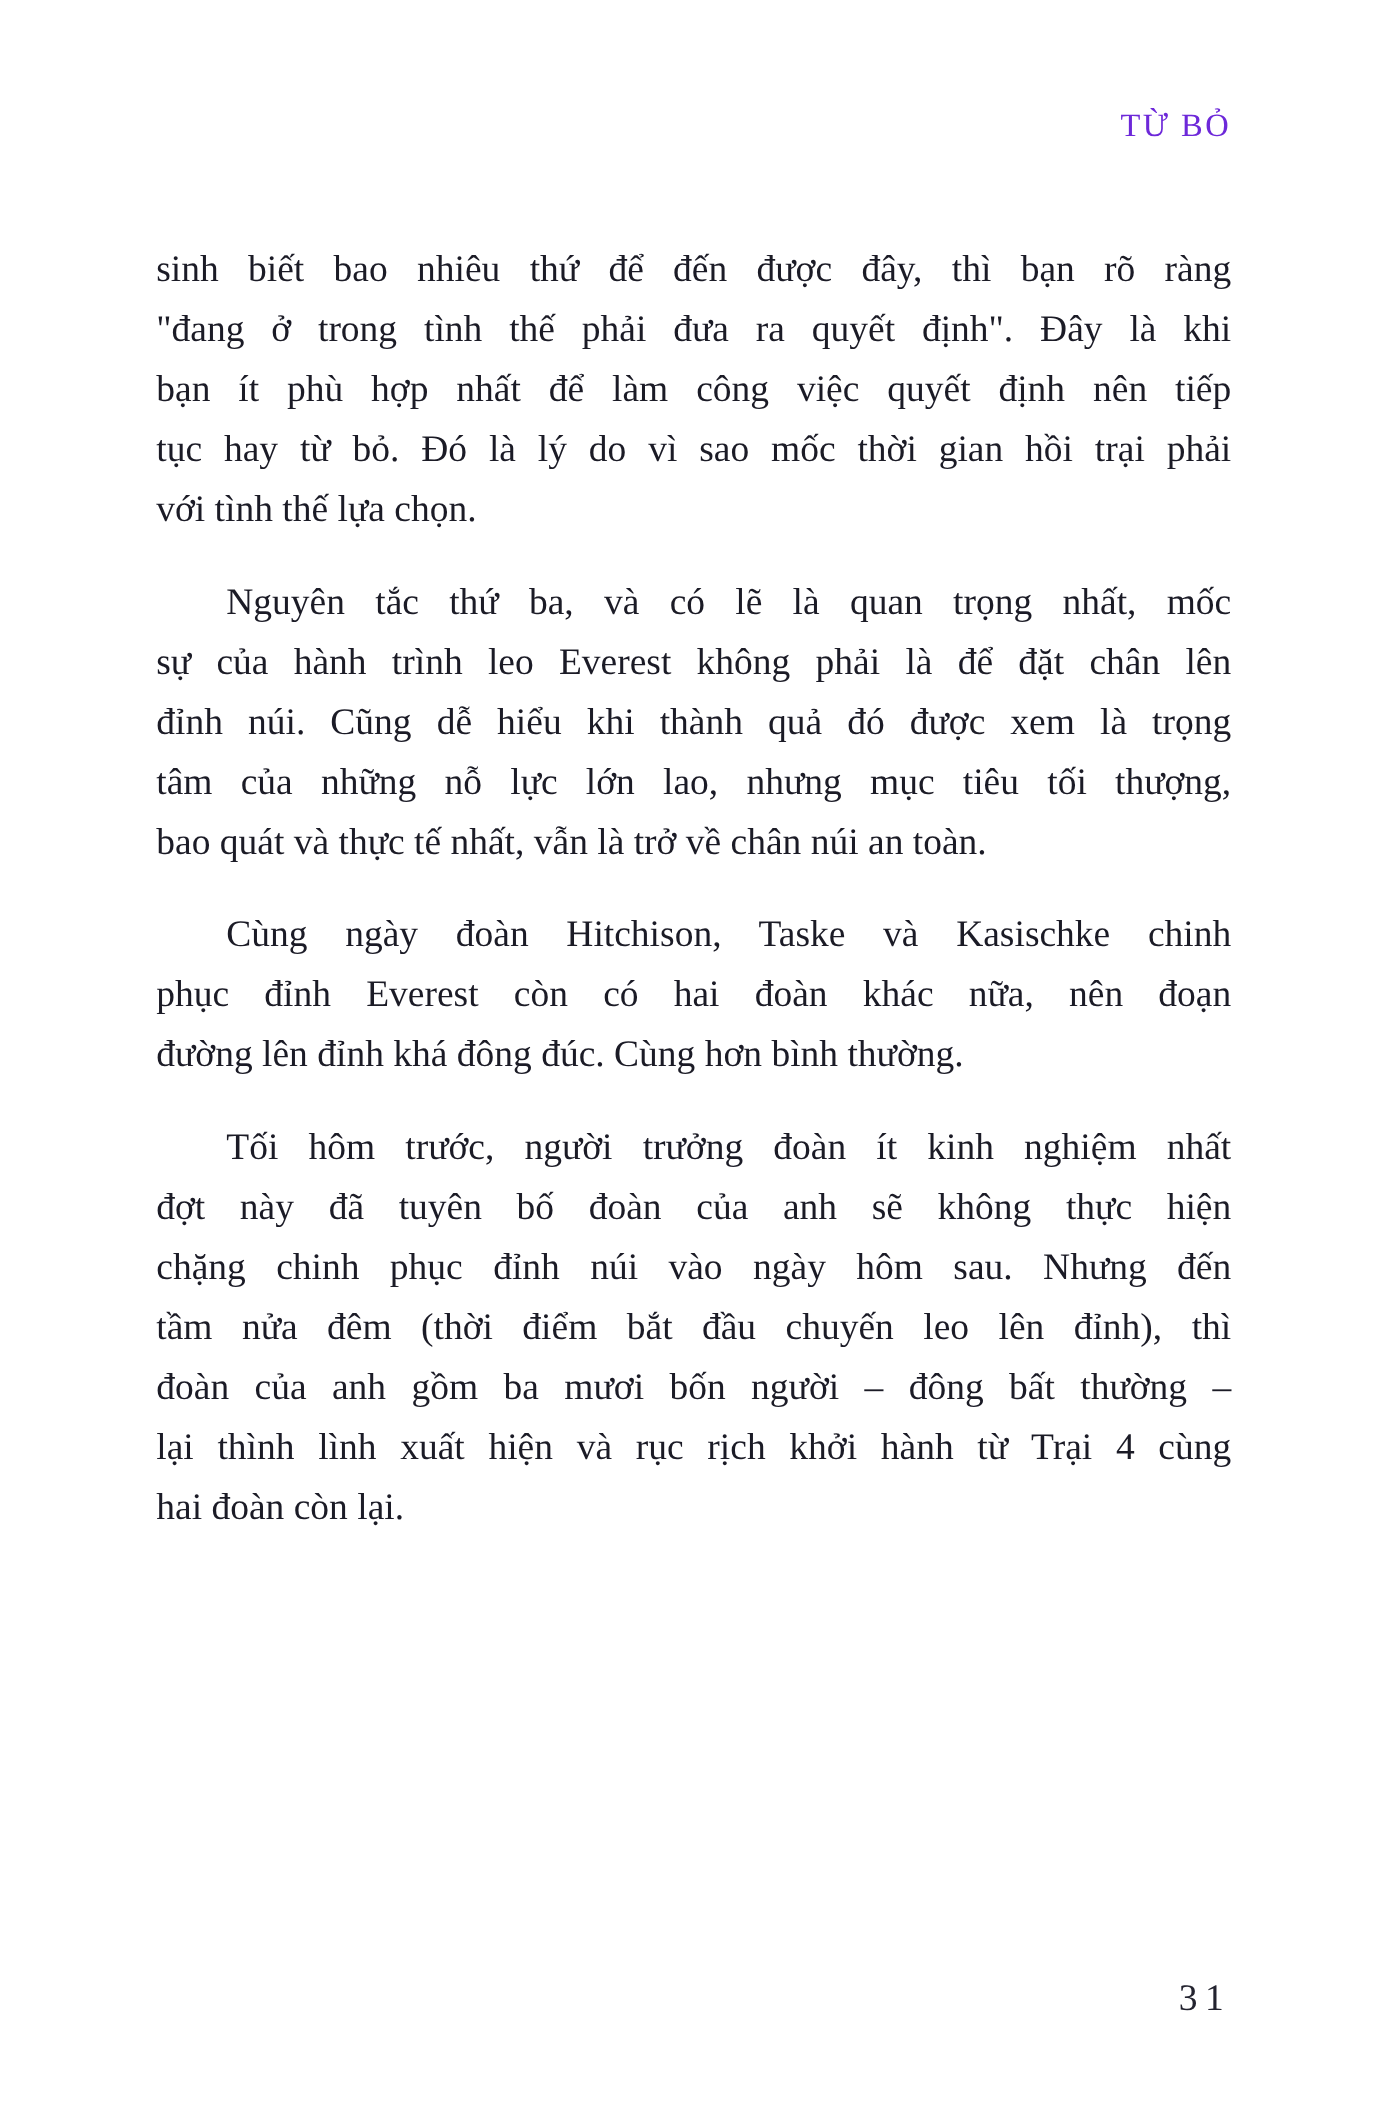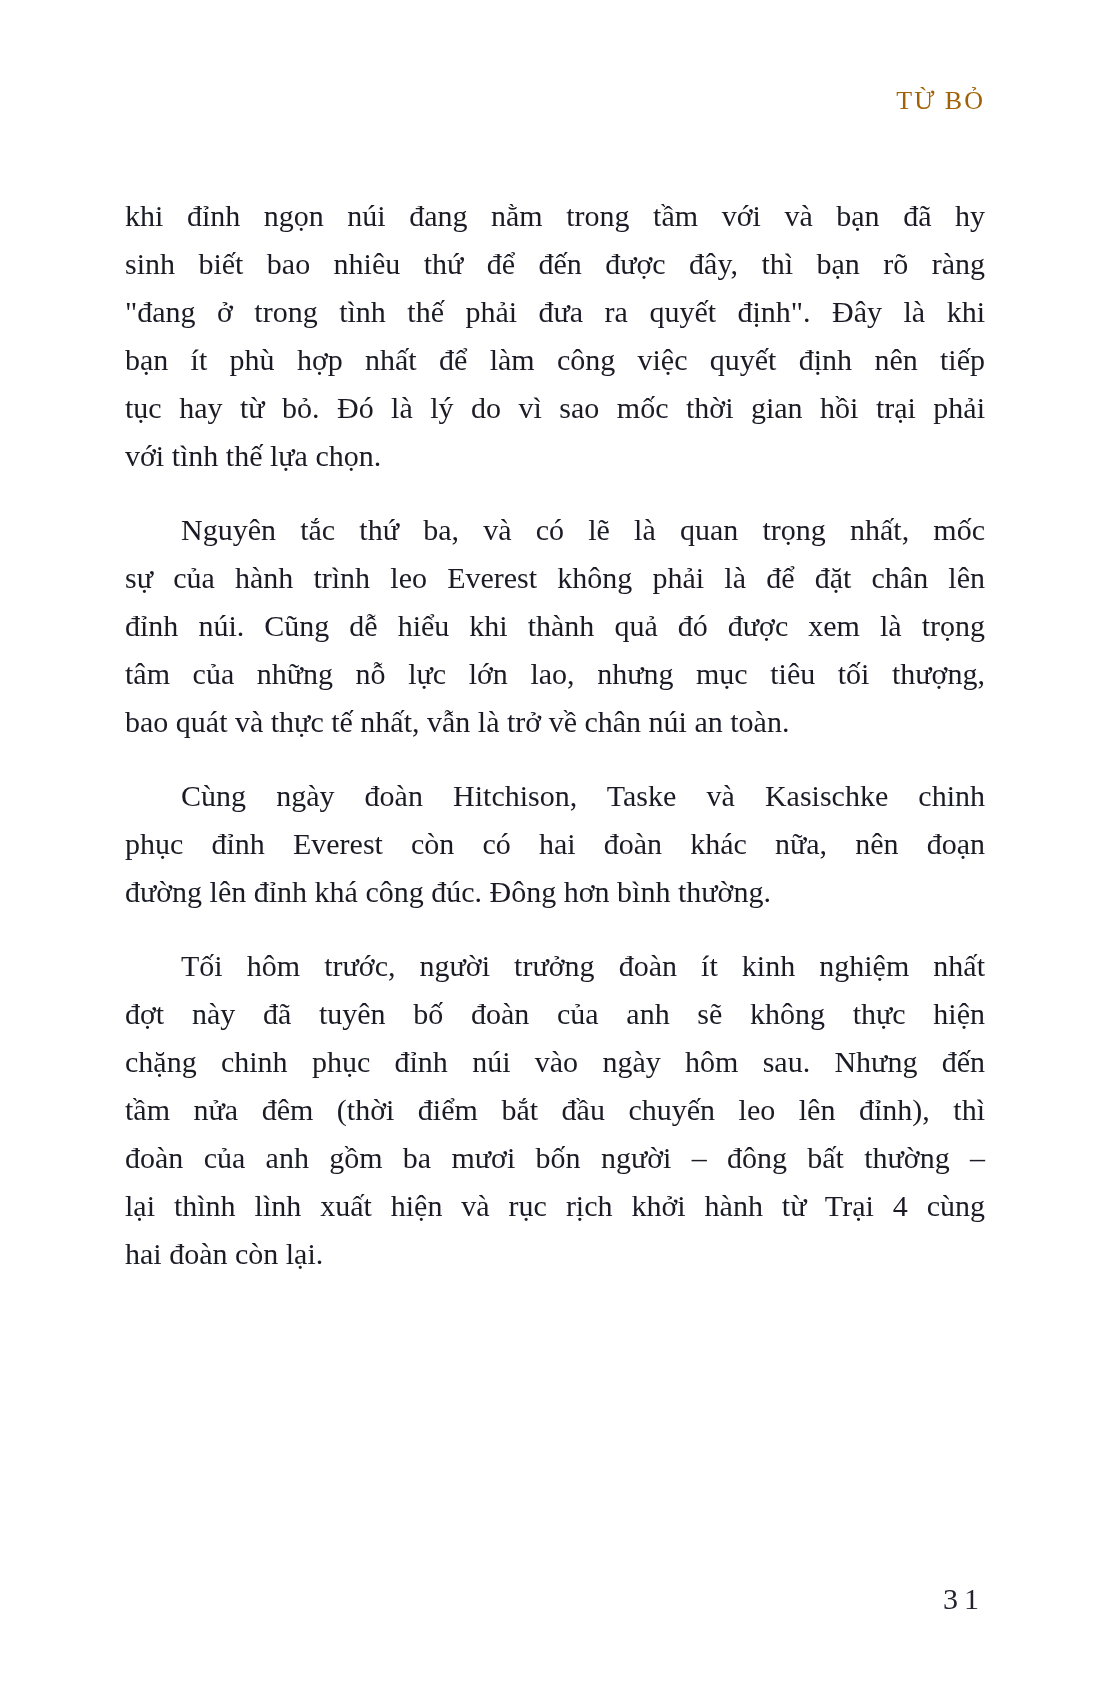--- a/index.html
+++ b/index.html
@@ -20,21 +20,21 @@
     margin: 0 auto;
     padding-top: 86px;
     box-sizing: content-box;
   }
   .running-header {
     text-align: right;
     font-family: "Liberation Serif", serif;
     font-size: 26px;
     line-height: 30px;
     letter-spacing: 2px;
-    color: #a16207;
+    color: #6d28d9;
   }
   .body-text {
     margin-top: 76px;
     font-size: 30px;
     color: #1b1b26;
   }
   .para {
     margin: 0 0 26px 0;
   }
   .line {
@@ -68,38 +68,37 @@
   }
 </style>
 </head>
 <body>
 
 <div class="page">
   <div class="running-header">TỪ BỎ</div>
 
   <div class="body-text" id="content">
       <div class="para">
-        <div class="line">khi đỉnh ngọn núi đang nằm trong tầm với và bạn đã hy</div>
         <div class="line">sinh biết bao nhiêu thứ để đến được đây, thì bạn rõ ràng</div>
         <div class="line">"đang ở trong tình thế phải đưa ra quyết định". Đây là khi</div>
         <div class="line">bạn ít phù hợp nhất để làm công việc quyết định nên tiếp</div>
         <div class="line">tục hay từ bỏ. Đó là lý do vì sao mốc thời gian hồi trại phải</div>
         <div class="line last">với tình thế lựa chọn.</div>
       </div>
       <div class="para">
         <div class="line indent">Nguyên tắc thứ ba, và có lẽ là quan trọng nhất, mốc</div>
         <div class="line">sự của hành trình leo Everest không phải là để đặt chân lên</div>
         <div class="line">đỉnh núi. Cũng dễ hiểu khi thành quả đó được xem là trọng</div>
         <div class="line">tâm của những nỗ lực lớn lao, nhưng mục tiêu tối thượng,</div>
         <div class="line last">bao quát và thực tế nhất, vẫn là trở về chân núi an toàn.</div>
       </div>
       <div class="para">
         <div class="line indent">Cùng ngày đoàn Hitchison, Taske và Kasischke chinh</div>
         <div class="line">phục đỉnh Everest còn có hai đoàn khác nữa, nên đoạn</div>
-        <div class="line last">đường lên đỉnh khá công đúc. Đông hơn bình thường.</div>
+        <div class="line last">đường lên đỉnh khá đông đúc. Cùng hơn bình thường.</div>
       </div>
       <div class="para">
         <div class="line indent">Tối hôm trước, người trưởng đoàn ít kinh nghiệm nhất</div>
         <div class="line">đợt này đã tuyên bố đoàn của anh sẽ không thực hiện</div>
         <div class="line">chặng chinh phục đỉnh núi vào ngày hôm sau. Nhưng đến</div>
         <div class="line">tầm nửa đêm (thời điểm bắt đầu chuyến leo lên đỉnh), thì</div>
         <div class="line">đoàn của anh gồm ba mươi bốn người – đông bất thường –</div>
         <div class="line">lại thình lình xuất hiện và rục rịch khởi hành từ Trại 4 cùng</div>
         <div class="line last">hai đoàn còn lại.</div>
       </div>

